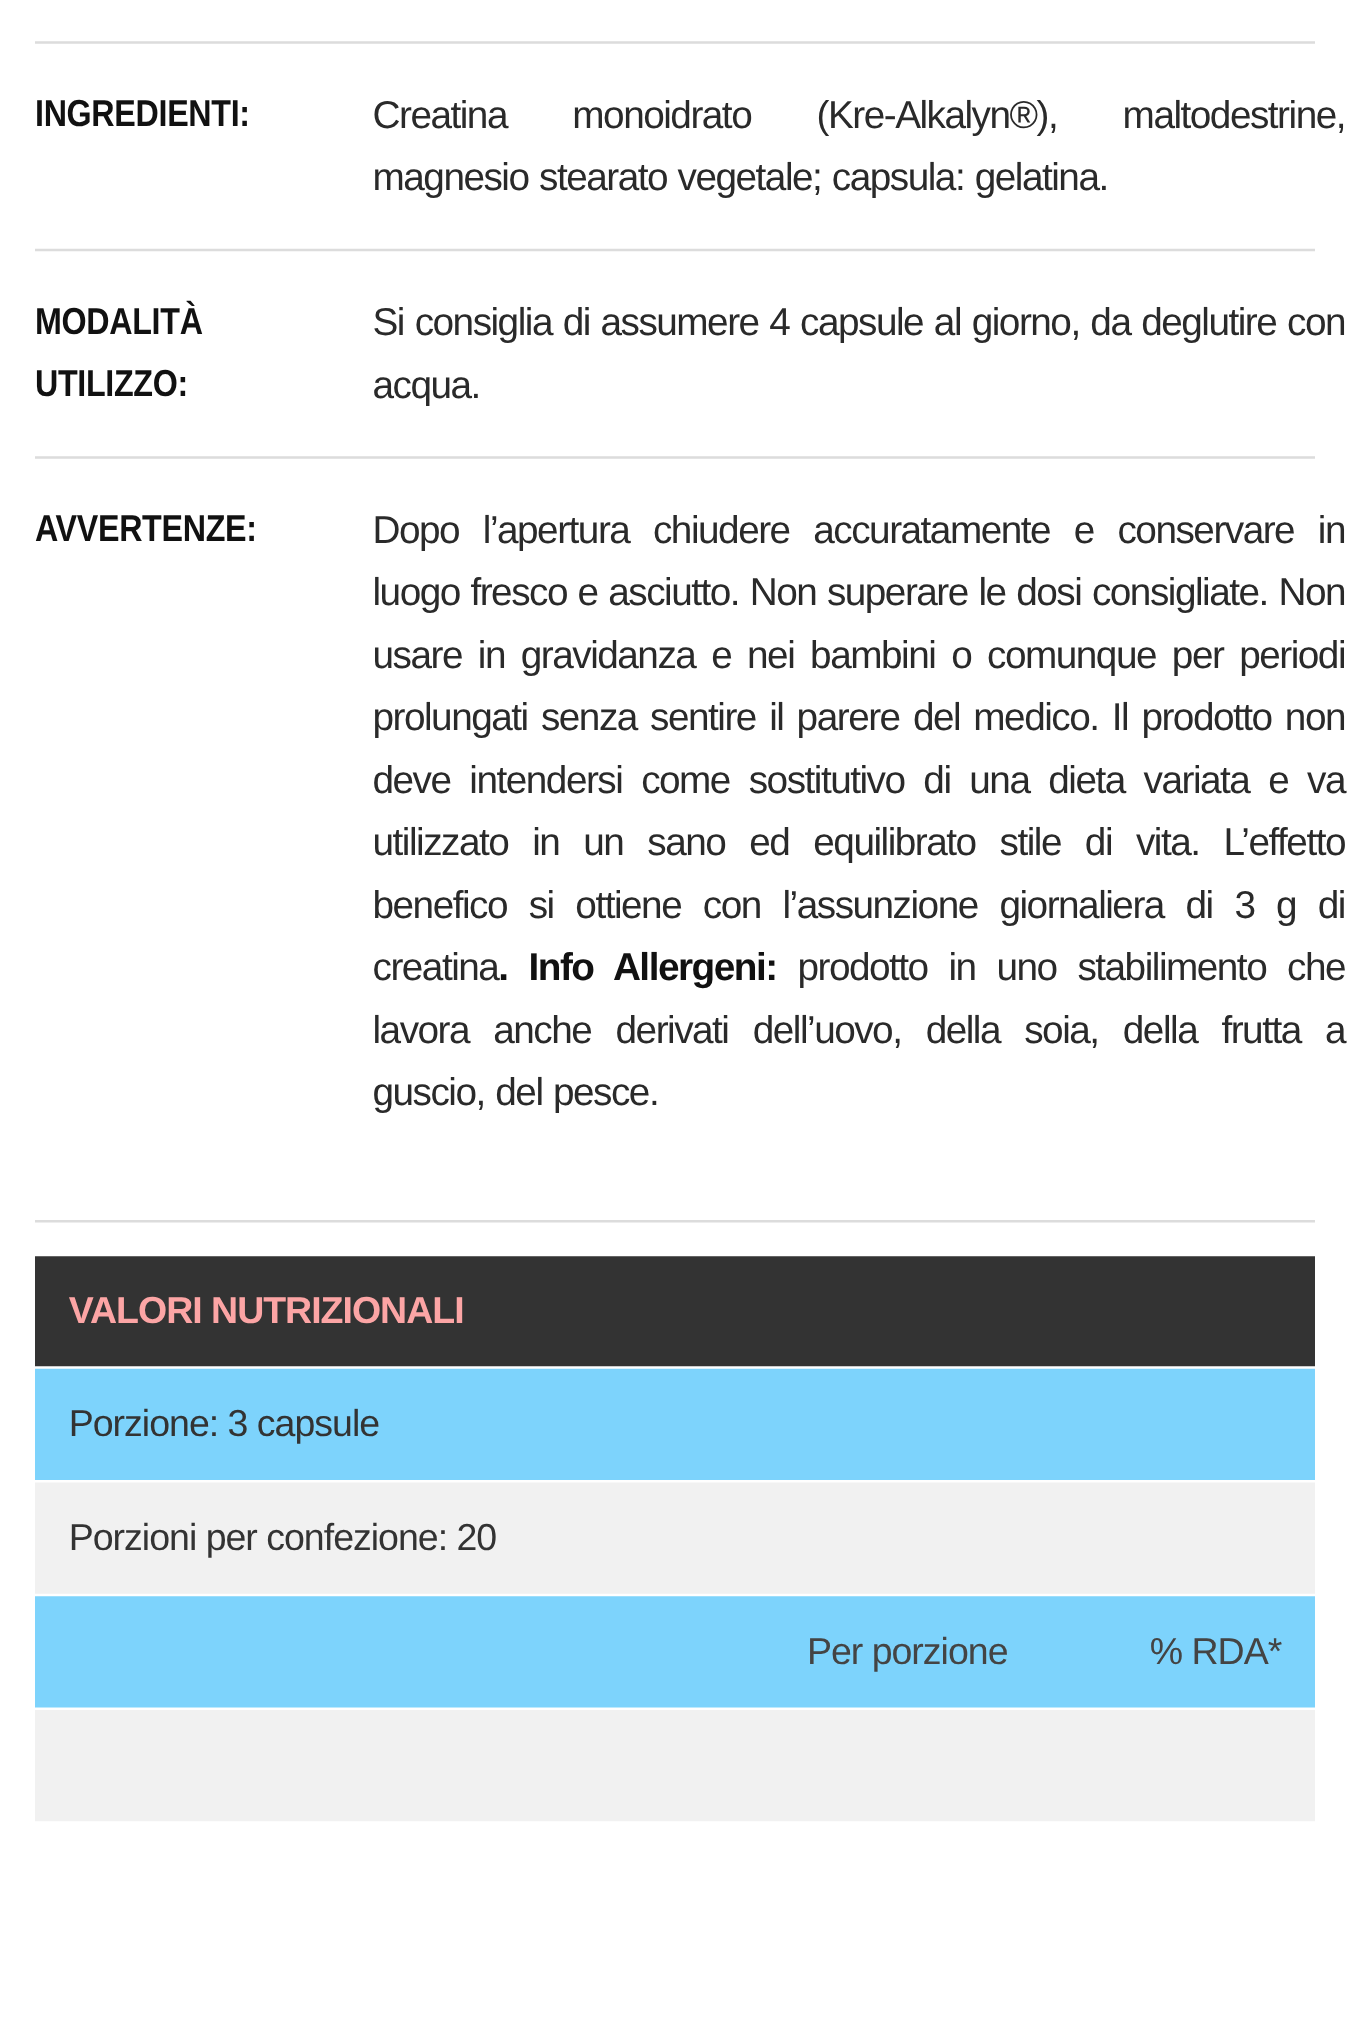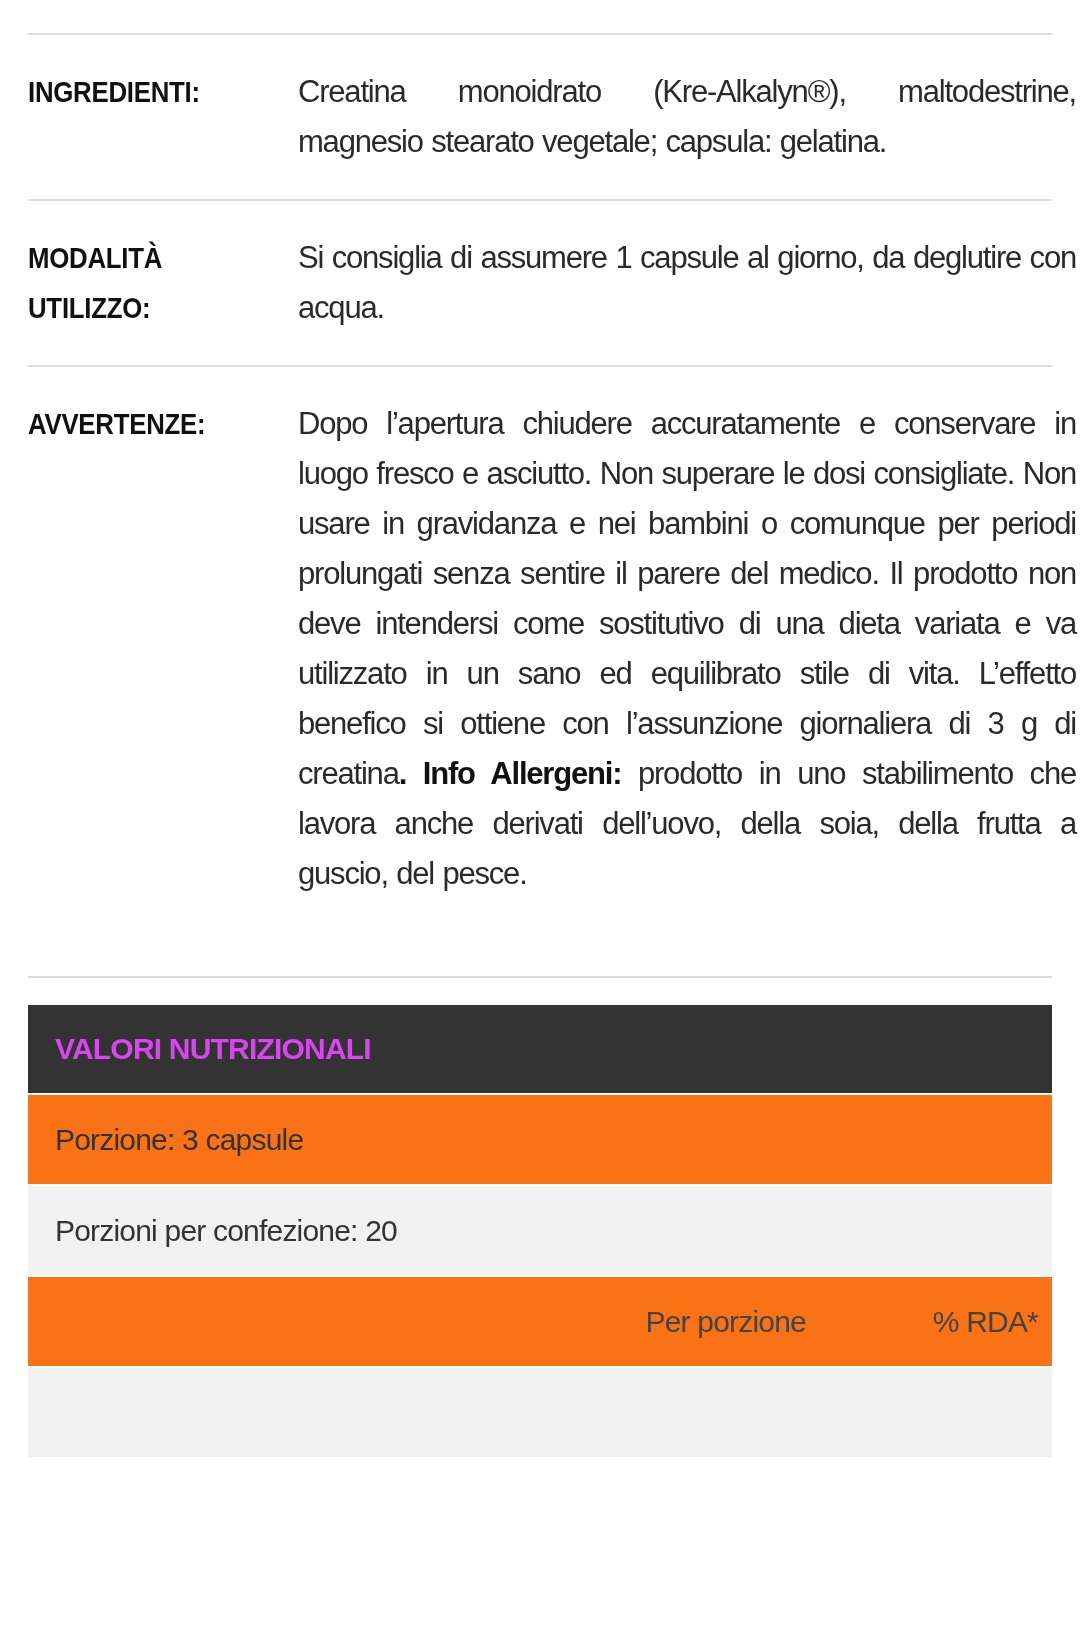--- a/index.html
+++ b/index.html
@@ -20,55 +20,55 @@
     position: absolute; left: 246px; top: 0; width: 778px;
     font-family: "Liberation Sans", sans-serif; font-weight: normal;
     font-size: 31px; line-height: 50px; color: #2a2a2a;
     text-align: justify; text-align-last: left;
     letter-spacing: -1.2px; word-spacing: 1px; margin-left: 24px;
   }
   .info-value b { font-weight: bold; color: #111; }
 
   .nut-table { position: absolute; left: 28px; top: 1005px; width: 1024px; }
   .nut-header {
-    height: 88px; background: #333333; color: #d946ef;
+    height: 88px; background: #333333; color: #fca5a5;
     font-weight: bold; font-size: 30px; line-height: 88px;
     padding-left: 27px; letter-spacing: -0.8px;
   }
   .nut-row {
     height: 89px; margin-top: 2px; position: relative;
     font-size: 30px; line-height: 89px; color: #333;
     letter-spacing: -0.8px;
   }
-  .nut-row.dark { background: #f97316; padding-left: 36px; }
+  .nut-row.dark { background: #7dd3fc; padding-left: 36px; }
   .nut-row.light { background: #f1f1f1; }
   .nut-row .cell-name { position: absolute; left: 27px; top: 0; }
   .nut-row .cell-per { position: absolute; right: 246px; top: 0; text-align: right; color: #444; }
-  .nut-row .cell-rda { position: absolute; right: 14px; top: 0; text-align: right; color: #444; }
+  .nut-row .cell-rda { position: absolute; right: 27px; top: 0; text-align: right; color: #444; }
 </style>
 </head>
 <body>
 
 <div>
 
   <div class="sep" style="top:33px;"></div>
 
   <div class="info-row" style="top:67px;">
     <div class="info-label">INGREDIENTI:</div>
     <div class="info-value">Creatina monoidrato (Kre-Alkalyn®), maltodestrine, magnesio stearato vegetale; capsula: gelatina.</div>
   </div>
 
   <div class="sep" style="top:199px;"></div>
 
   <div class="info-row" style="top:233px;">
     <div class="info-label">
       <div>MODALITÀ</div>
       <div>UTILIZZO:</div>
     </div>
-    <div class="info-value">Si consiglia di assumere 1 capsule al giorno, da deglutire con acqua.</div>
+    <div class="info-value">Si consiglia di assumere 4 capsule al giorno, da deglutire con acqua.</div>
   </div>
 
   <div class="sep" style="top:365px;"></div>
 
   <div class="info-row" style="top:399px;">
     <div class="info-label">AVVERTENZE:</div>
     <div class="info-value"><span>Dopo l’apertura chiudere accuratamente e conservare in luogo fresco e asciutto. Non superare le dosi consigliate. Non usare in gravidanza e nei bambini o comunque per periodi prolungati senza sentire il parere del medico. Il prodotto non deve intendersi come sostitutivo di una dieta variata e va utilizzato in un sano ed equilibrato stile di vita. L’effetto benefico si ottiene con l’assunzione giornaliera di 3 g di creatina</span><b>.</b> <b>Info Allergeni:</b><span> prodotto in uno stabilimento che lavora anche derivati dell’uovo, della soia, della frutta a guscio, del pesce.</span></div>
   </div>
 
   <div class="sep" style="top:976px;"></div>

